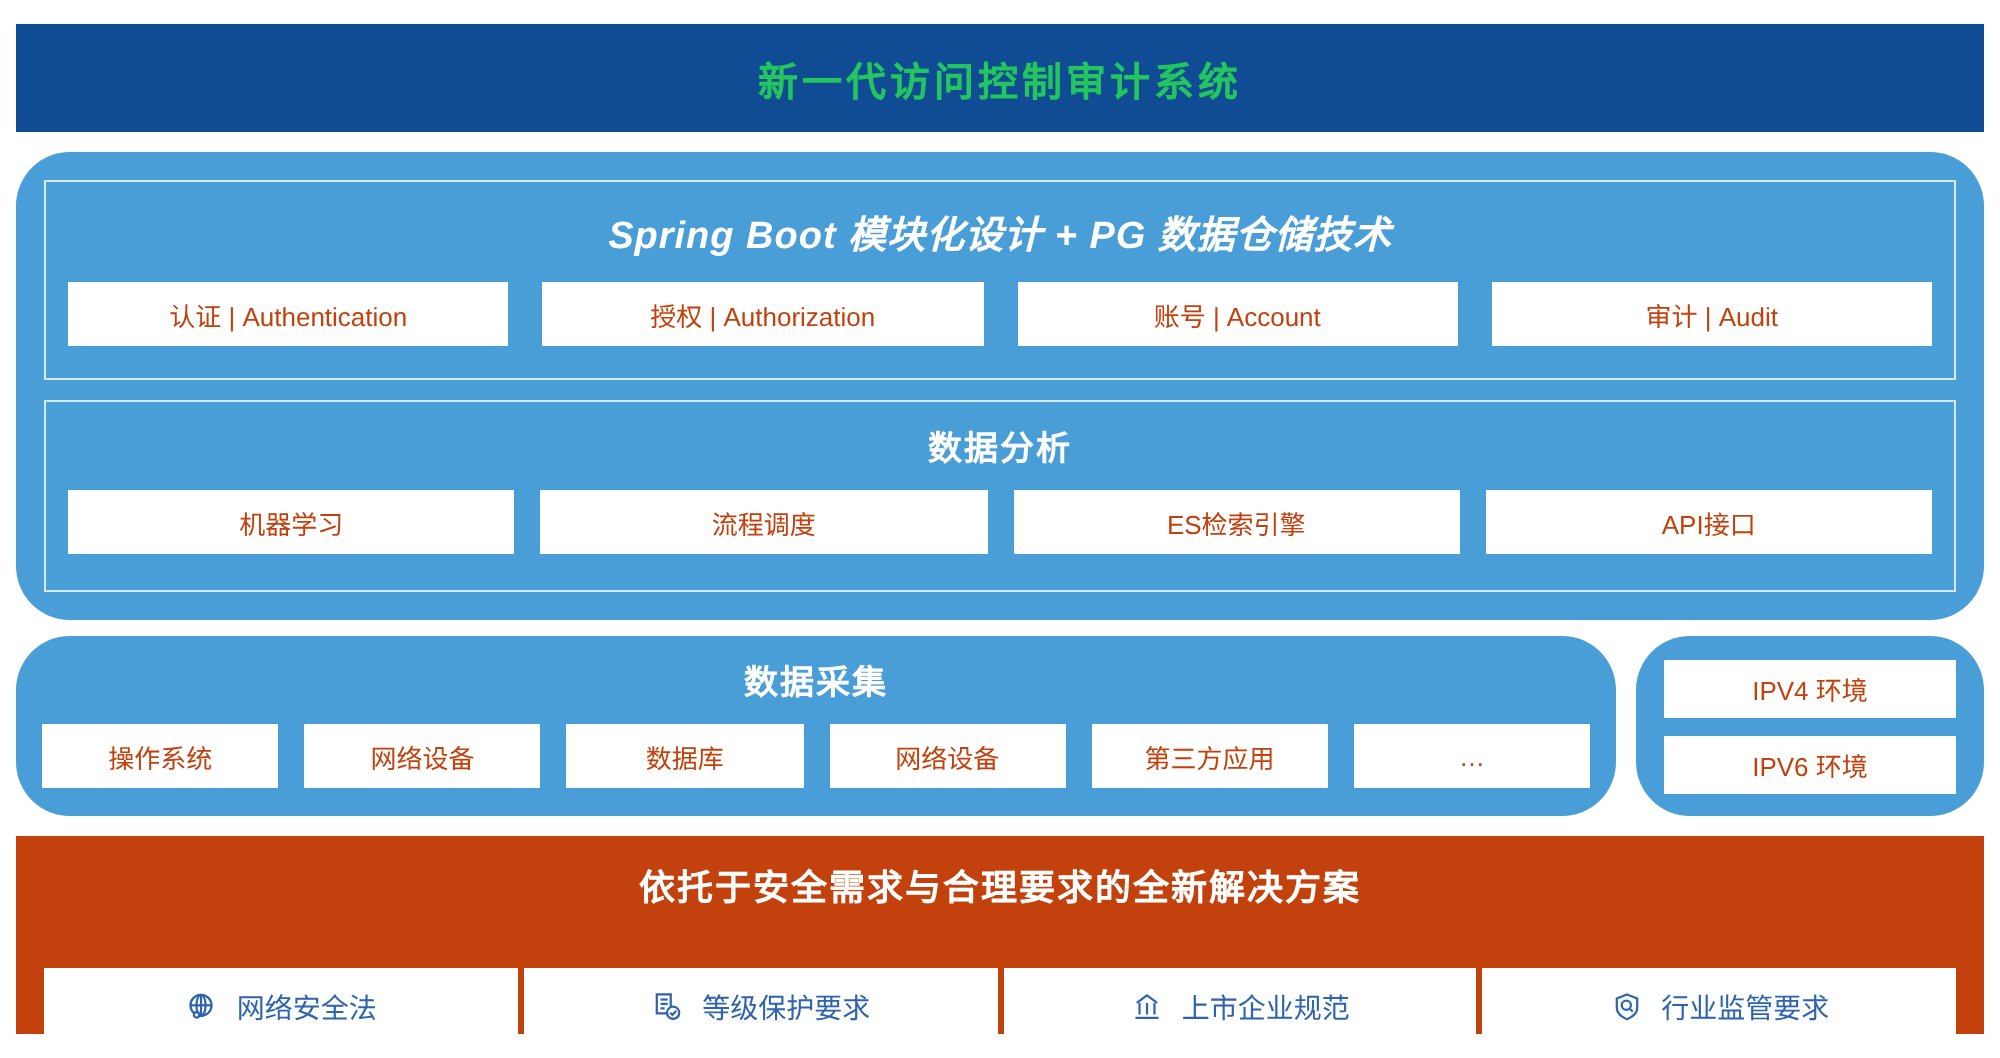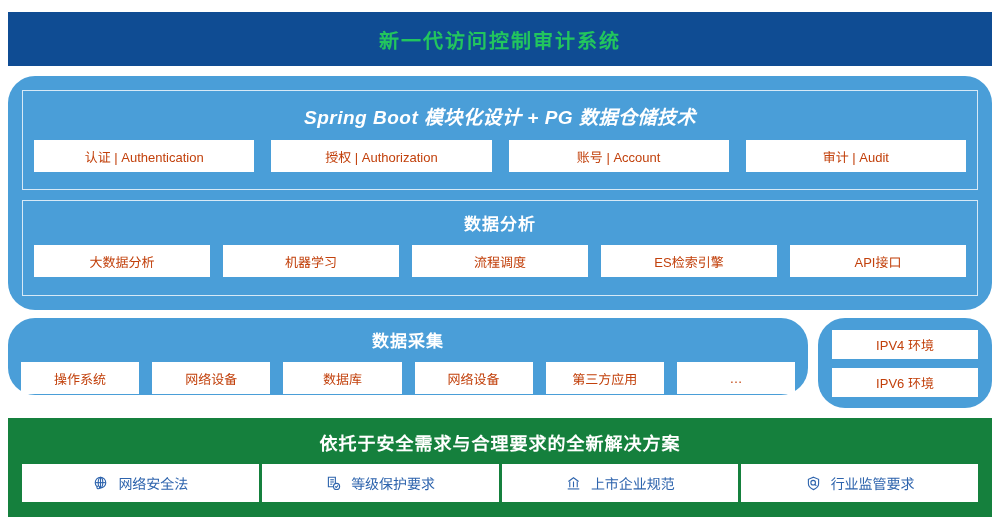--- a/index.html
+++ b/index.html
@@ -45,21 +45,21 @@
   
   .panel {
     position: absolute;
     box-sizing: border-box;
   }
   .panel-light {
     background: #4a9ed8;
     border-radius: 27px;
   }
   .panel-dark {
-    background: #15803d;
+    background: #c2410c;
   }
 
   
   .group {
     box-sizing: border-box;
     border: 1.5px solid #d7e9f6;
     background: transparent;
     display: flex;
     flex-direction: column;
     align-items: center;
@@ -135,21 +135,21 @@
     margin-top: 10px;
     padding: 0 11px;
     gap: 13px;
   }
 
   
   #layer-collect {
     left: 8px;
     top: 318px;
     width: 800px;
-    height: 77px;
+    height: 90px;
   }
   #group-collect {
     position: absolute;
     left: 0;
     top: 0;
     width: 800px;
     height: 90px;
     border: none;
     justify-content: flex-start;
   }
@@ -191,21 +191,21 @@
     width: 984px;
     height: 99px;
     border: none;
     justify-content: flex-start;
   }
   #group-compliance .group-title {
     margin-top: 11px;
     font-size: 18px;
   }
   #group-compliance .chip-row {
-    margin-top: 9px;
+    margin-top: 29px;
     padding: 0 14px;
     gap: 3px;
   }
   #group-compliance .chip {
     height: 38px;
     gap: 9px;
     font-size: 14px;
   }
 
   .ico {
@@ -234,21 +234,20 @@
         <div class="chip">认证 | Authentication</div>
         <div class="chip">授权 | Authorization</div>
         <div class="chip">账号 | Account</div>
         <div class="chip">审计 | Audit</div>
       </div>
     </div>
 
     <div class="group" id="group-analysis">
       <div class="group-title">数据分析</div>
       <div class="chip-row">
-        <div class="chip">大数据分析</div>
         <div class="chip">机器学习</div>
         <div class="chip">流程调度</div>
         <div class="chip">ES检索引擎</div>
         <div class="chip">API接口</div>
       </div>
     </div>
 
   </div>
 
   <div class="panel panel-light" id="layer-collect">

